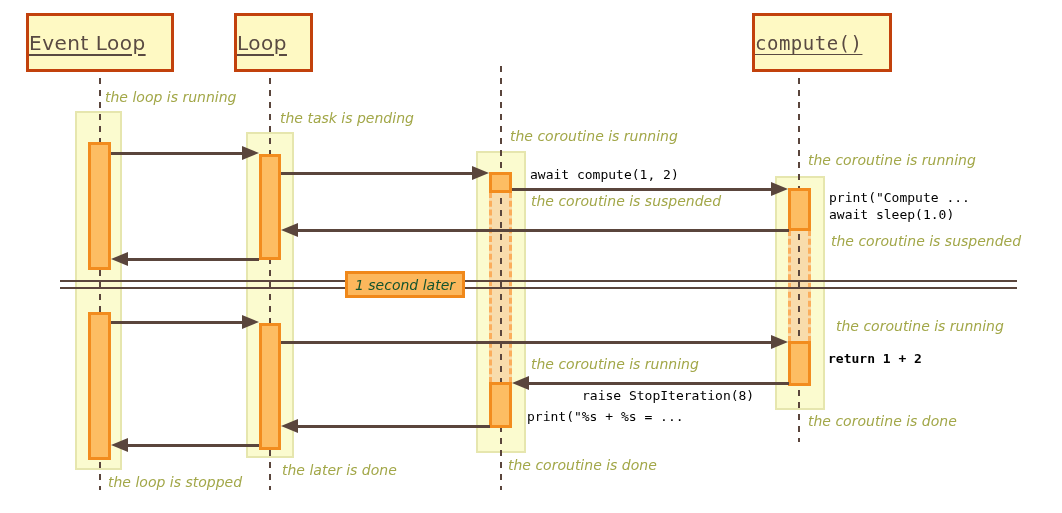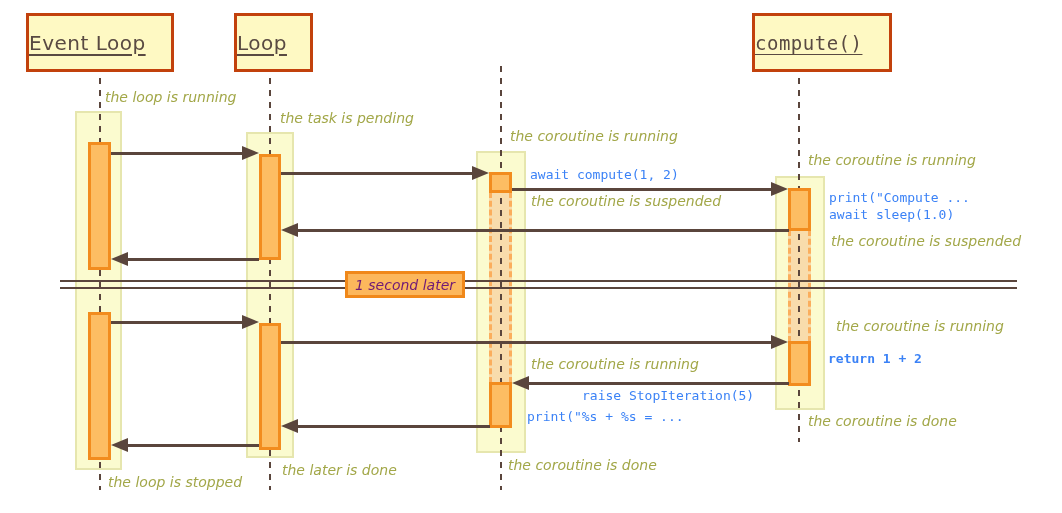--- a/index.html
+++ b/index.html
@@ -29,28 +29,28 @@
 
   
   .arrow{position:absolute;height:3px;background:#5A453C;z-index:6;}
   .arrow .head{position:absolute;width:0;height:0;top:-6px;
         border-top:7px solid transparent;border-bottom:7px solid transparent;}
   .arrow .head.r{right:-16px;border-left:17px solid #5A453C;}
   .arrow .head.l{left:-16px;border-right:17px solid #5A453C;}
 
   
   .state{position:absolute;font-style:italic;font-size:14px;color:#A2A748;white-space:nowrap;z-index:8;}
-  .code{position:absolute;font-family:"DejaVu Sans Mono", monospace;font-size:13px;color:#3b82f6;
+  .code{position:absolute;font-family:"DejaVu Sans Mono", monospace;font-size:13px;color:#000000;
         white-space:nowrap;z-index:8;}
 
   
   .divline{position:absolute;left:60px;width:957px;height:2px;background:#5A453C;z-index:5;}
   .divbox{position:absolute;left:345px;top:271px;width:114px;height:21px;background:#FCB75C;
         border:3px solid #F0881A;display:flex;align-items:center;justify-content:center;z-index:7;}
-  .divbox span{font-style:italic;font-size:14px;color:#701a75;white-space:nowrap;}
+  .divbox span{font-style:italic;font-size:14px;color:#14532d;white-space:nowrap;}
 </style>
 </head>
 <body>
 
 <div id="stage">
 
   <div class="lifeline" style="left:99px;top:66px;height:424px;"></div>
   <div class="lifeline" style="left:269px;top:66px;height:424px;"></div>
   <div class="lifeline" style="left:500px;top:66px;height:424px;"></div>
   <div class="lifeline" style="left:798px;top:66px;height:376px;"></div>
@@ -129,16 +129,16 @@
   <div class="state" style="left:531px;top:356px;">the coroutine is running</div>
   <div class="state" style="left:808px;top:413px;">the coroutine is done</div>
   <div class="state" style="left:508px;top:457px;">the coroutine is done</div>
   <div class="state" style="left:282px;top:462px;">the later is done</div>
   <div class="state" style="left:108px;top:474px;">the loop is stopped</div>
 
   <div class="code" style="left:530px;top:167px;">await compute(1, 2)</div>
   <div class="code" style="left:829px;top:190px;">print("Compute ...</div>
   <div class="code" style="left:829px;top:207px;">await sleep(1.0)</div>
   <div class="code" style="left:828px;top:351px;font-weight:bold;">return 1 + 2</div>
-  <div class="code" style="left:582px;top:388px;">raise StopIteration(5)</div>
+  <div class="code" style="left:582px;top:388px;">raise StopIteration(8)</div>
   <div class="code" style="left:527px;top:409px;">print("%s + %s = ...</div>
 
 </div>
 
 </body></html>

